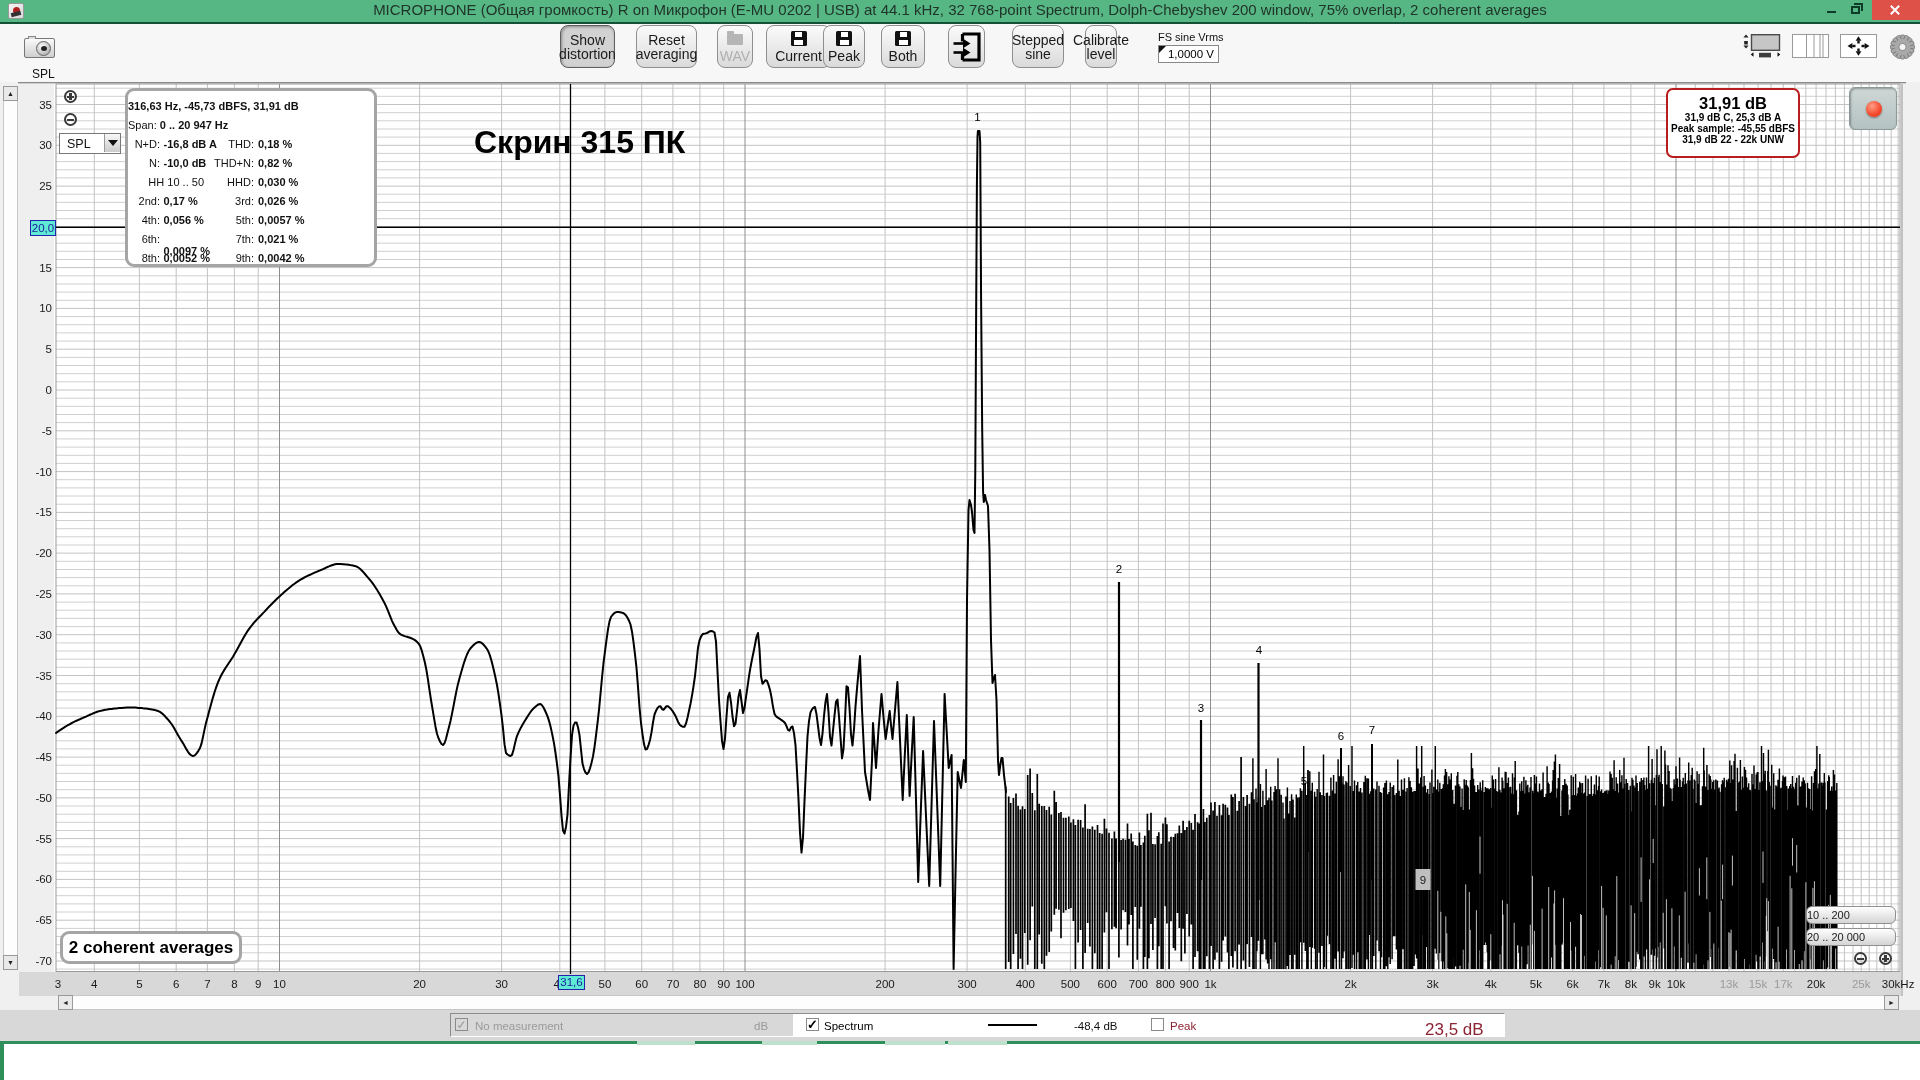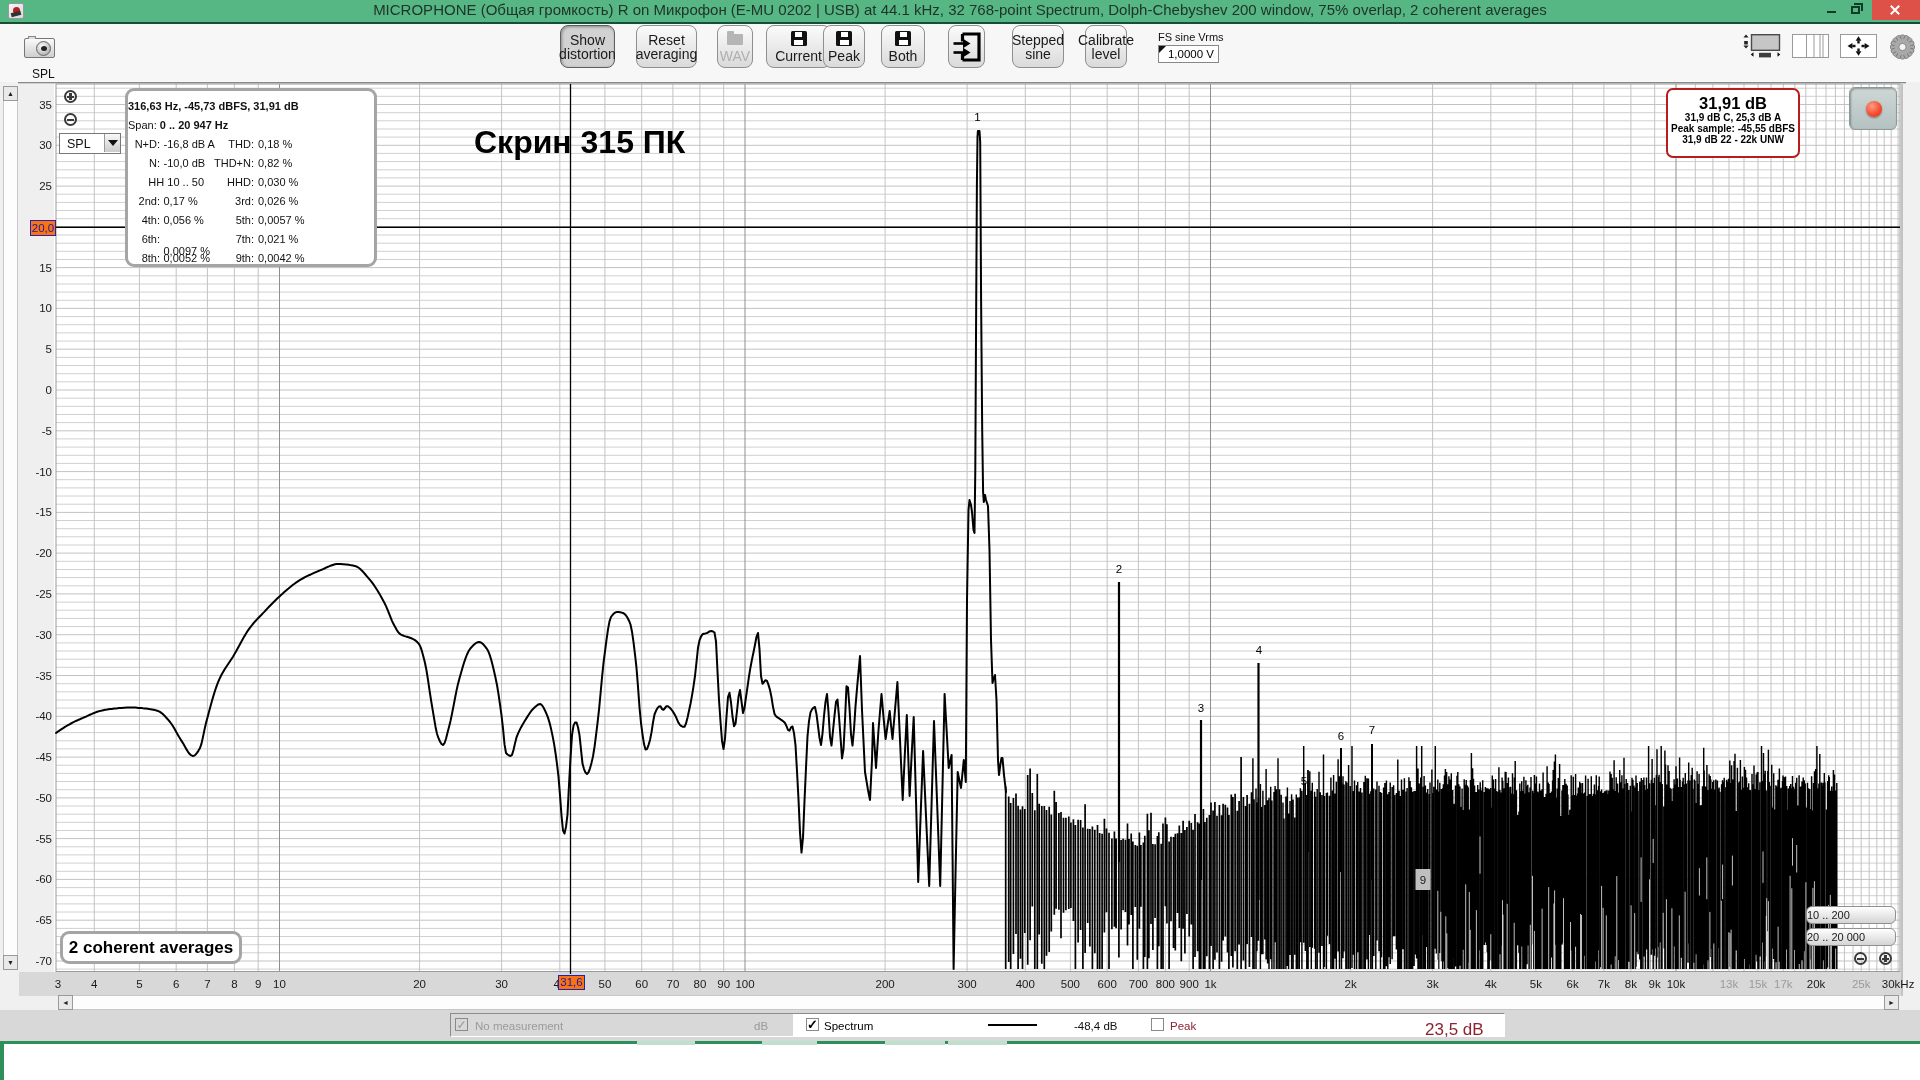--- a/index.html
+++ b/index.html
@@ -52,34 +52,34 @@
 #legwhite{left:793px;top:1014px;width:711px;height:22px;background:#fff}
 .cb{position:absolute;width:13px;height:13px;border:1px solid #8a8a8a;background:#fff;top:1018px}
 #greenline{left:0;top:1041px;width:1920px;height:3px;background:#2e8f5a}
 #bottomwhite{left:0;top:1044px;width:1920px;height:36px;background:#fff;border-left:4px solid #2e8f5a}
 .gtab{position:absolute;top:1041px;height:4px;background:#bfe0cd}
 
 #infobox{left:125px;top:88px;width:252px;height:179px;background:#fff;border:3px solid #a5a5a5;border-radius:9px;font-size:11px;color:#111}
 #infobox b{font-weight:bold}
 .irow{position:absolute;width:100%;text-align:left}
 .ilab{position:absolute;text-align:right}
-.ival{position:absolute;font-weight:normal}
+.ival{position:absolute;font-weight:bold}
 #splmeter{left:1666px;top:88px;width:134px;height:70px;background:#fff;border:2px solid #b91c1c;border-radius:7px;text-align:center;color:#000}
 #recbtn{left:1849px;top:87px;width:48px;height:43px;border-radius:6px;background:linear-gradient(#cdd7d6,#b4c2c1);border:1px solid #8a9a99;box-shadow:inset 1px 1px 2px rgba(0,0,0,.3)}
 #recdot{position:absolute;left:16px;top:13px;width:16px;height:16px;border-radius:50%;background:radial-gradient(circle at 38% 32%,#ff9d85,#f4482b 60%,#d93415);box-shadow:0 1px 2px rgba(0,0,0,.4)}
 #cohbox{left:60px;top:931px;width:182px;height:33px;background:#fff;border:3px solid #a5a5a5;border-radius:9px;font-size:17px;font-weight:bold;text-align:center;line-height:27px;color:#000;white-space:nowrap}
 .rangebtn{position:absolute;left:1806px;width:90px;height:18px;border:1px solid #909090;border-radius:6px;background:linear-gradient(#ffffff,#d4d4d4);font-size:11px;line-height:16px;color:#1a1a1a}
 .zoomc{position:absolute;width:13px;height:13px;border:2px solid #3a3a3a;border-radius:50%;background:transparent}
 .zoomc i{position:absolute;left:1px;top:3.7px;width:7px;height:2.2px;background:#3a3a3a}
 .zoomc b{position:absolute;left:3.4px;top:1.2px;width:2.2px;height:7px;background:#3a3a3a}
 #spldrop{left:59px;top:133px;width:62px;height:21px;background:#fff;border:1.5px solid #777}
 #spldrop span{position:absolute;left:7px;top:3px;font-size:12.5px;color:#111}
 #spldrop .db{position:absolute;left:auto;right:0;top:0;width:16px;height:18px;background:linear-gradient(#f8f8f8,#cccccc);border-left:1px solid #999}
 #spldrop .db:after{content:"";position:absolute;left:3px;top:6px;border-left:5px solid transparent;border-right:5px solid transparent;border-top:6px solid #111}
-.cursorlab{position:absolute;background:#f97316;border:1.5px solid #2222aa;color:#1c1c9c;font-size:11.5px;text-align:center}
+.cursorlab{position:absolute;background:#5eead4;border:1.5px solid #2222aa;color:#1c1c9c;font-size:11.5px;text-align:center}
 #ptitle{left:474px;top:124px;width:300px;font-size:32px;font-weight:bold;color:#000}
 svg text{font-family:"Liberation Sans",sans-serif}
 </style></head><body>
 <div class="abs" id="mainbg"></div>
 <div class="abs" id="gutter"></div>
 <div class="abs" id="plotwhite"></div>
 <div class="abs" id="topline"></div>
 <div class="abs" id="topline2"></div>
 <div class="abs" id="strip"></div>
 <div class="abs" id="rightshadow"></div>
@@ -221,21 +221,21 @@
 <div class="tbtn" style="left:948px;width:37px">
     <svg width="30" height="32" viewBox="0 0 30 32">
       <path d="M10.5 3H27V29H10.5M10.5 3V10.5M10.5 29V21.5" stroke="#000" stroke-width="3.2" fill="none"></path>
       <path d="M1.5 12.5H12" stroke="#000" stroke-width="2.6" fill="none"></path>
       <path d="M11 7.8L18.5 12.5L11 17.2z" fill="#000"></path>
       <path d="M1.5 21.5H12" stroke="#000" stroke-width="2.6" fill="none"></path>
       <path d="M11 16.8L18.5 21.5L11 26.2z" fill="#000"></path>
     </svg>
   </div>
 <div class="tbtn" style="left:1012px;width:52px">Stepped<br>sine</div>
-<div class="tbtn" style="left:1085px;width:42px">Calibrate<br>level</div>
+<div class="tbtn" style="left:1085px;width:32px">Calibrate<br>level</div>
 <div class="abs" id="fslab">FS sine Vrms</div>
 <div class="abs" id="fsbox">1,0000 V<i></i></div>
 
 <svg class="ricon abs" style="left:1742px" width="40" height="24" viewBox="0 0 40 24">
     <rect x="9.5" y="0.7" width="28" height="15.6" fill="#c6c6c6" stroke="#4a4a4a" stroke-width="1.4"></rect>
     <path d="M4 0.5l2.6 3H1.4zM2.2 10.5h3.6V7H2.2zM4 14.5l2.6-3H1.4z" fill="#222"></path>
     <path d="M11.5 18.3l-2.8 2.2 2.8 2.2zM35.5 18.3l2.8 2.2-2.8 2.2z" fill="#111"></path>
     <rect x="17" y="18.8" width="12" height="4.6" fill="#3d3d3d"></rect>
   </svg>
 <svg class="ricon abs" style="left:1792px" width="37" height="24" viewBox="0 0 37 24">

